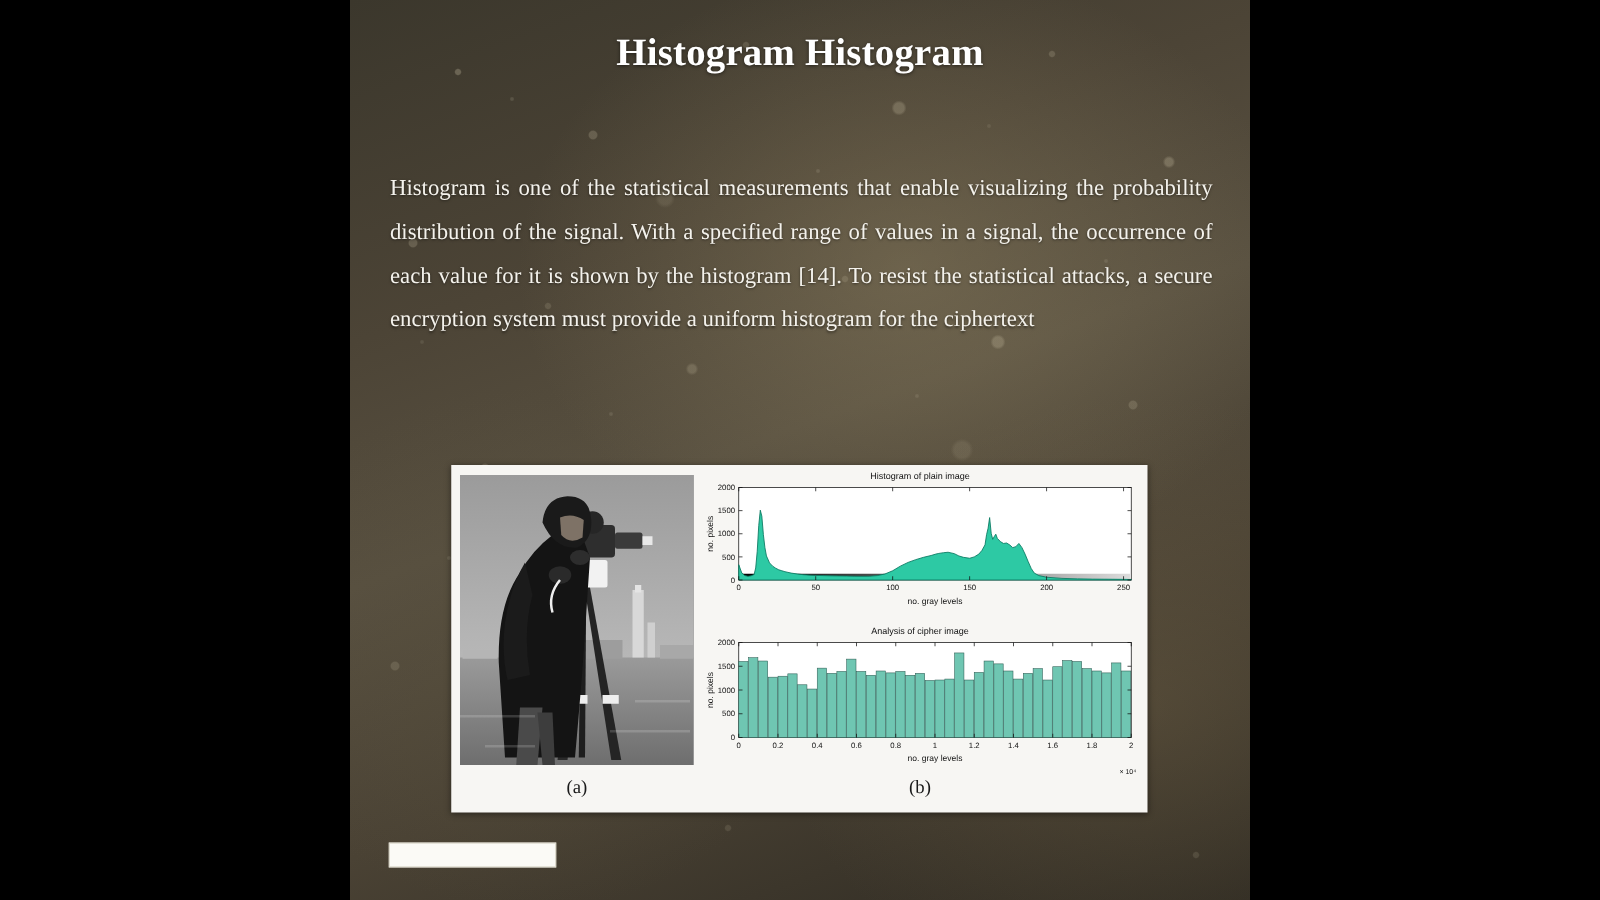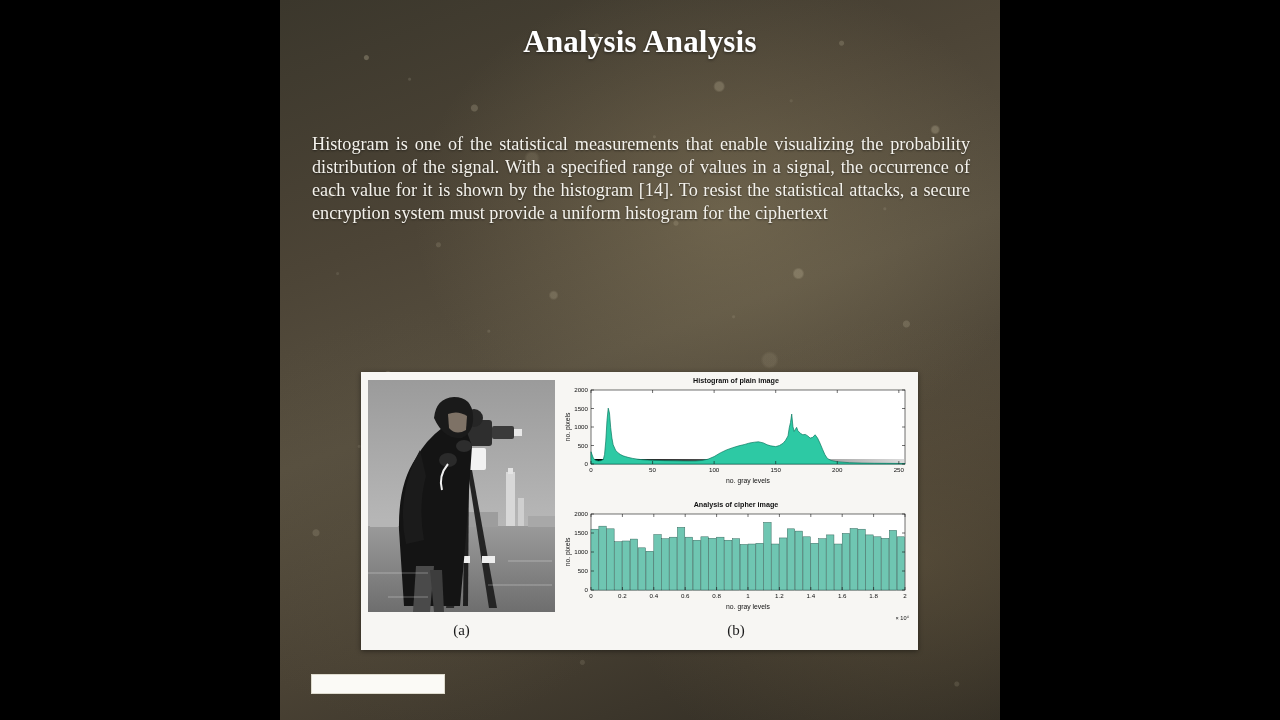--- a/index.html
+++ b/index.html
@@ -78,21 +78,21 @@
     letter-spacing:.2px;
     text-shadow:0 1px 3px rgba(0,0,0,.55);
   }
 
   
   #body-text {
     position:absolute; left:32px; top:133px; width:658px;
     color:#f4f2ec;
     font-family:"Liberation Serif", serif;
     font-size:18.2px;
-    line-height:23px;
+    line-height:35px;
     text-align:justify;
     text-shadow:0 1px 2px rgba(0,0,0,.5);
   }
 
   
   #figure-card {
     position:absolute; left:81px; top:372px; width:557px; height:278px;
     background:#f7f6f3;
     box-shadow:0 1px 5px rgba(0,0,0,.45);
   }
@@ -115,21 +115,21 @@
     text-align:center; color:#1a1a1a;
     font-family:"Liberation Serif", serif; font-size:15px;
   }
 
   
   #charts { position:absolute; left:200px; top:4px; width:350px; height:242px; }
   .chart-block { position:relative; width:350px; }
   .chart-title {
     text-align:center; color:#111;
     font-family:"Liberation Sans", sans-serif;
-    font-weight:bold; font-size:7.2px;
+    font-weight:normal; font-size:7.2px;
     margin:0 0 1px 0;
   }
   .chart-svg { display:block; }
   .x10 {
     position:absolute; right:2px; bottom:-1px;
     font-family:"Liberation Sans", sans-serif;
     font-size:5.6px; color:#111;
   }
 
   
@@ -142,21 +142,21 @@
 </style>
 </head>
 <body>
 
 <div id="stage">
 
   <div id="slide">
     <div class="bokeh"></div>
     <div class="bokeh2"></div>
 
-    <div id="title">Analysis Analysis</div>
+    <div id="title">Histogram Histogram</div>
 
     <div id="body-text">Histogram is one of the statistical measurements that enable visualizing the probability distribution of the signal. With a specified range of values in a signal, the occurrence of each value for it is shown by the histogram [14]. To resist the statistical attacks, a secure encryption system must provide a uniform histogram for the ciphertext</div>
 
     <div id="figure-card">
       <div id="fig-inner">
 
         <div id="photo-wrap">
           <svg viewBox="0 0 187 232" preserveAspectRatio="none">
             <defs>
               <linearGradient id="skyg" x1="0" y1="0" x2="0" y2="1">

